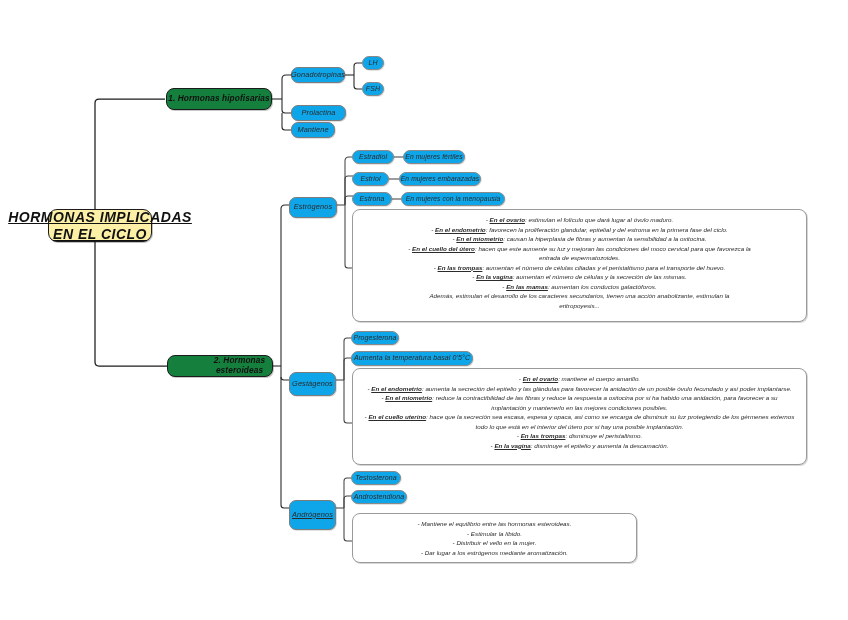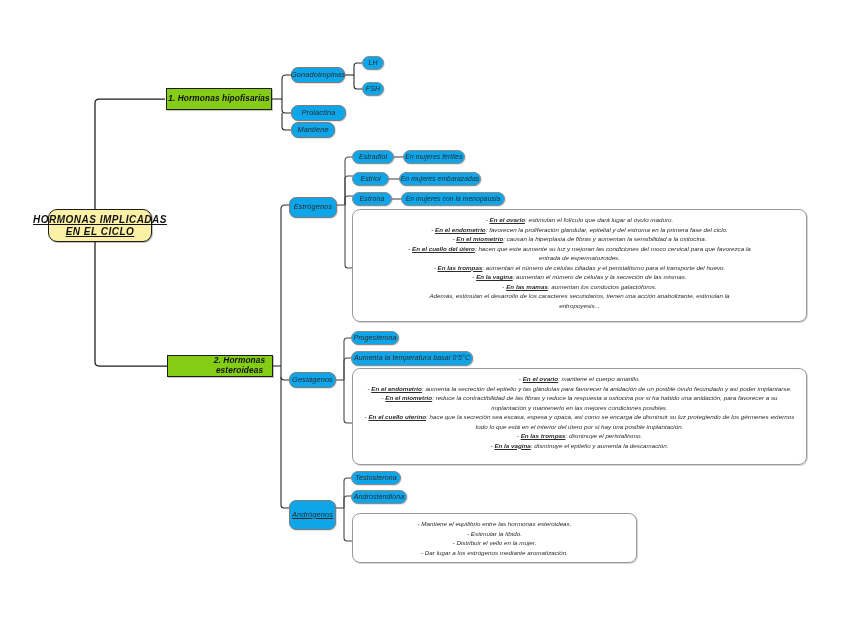--- a/index.html
+++ b/index.html
@@ -36,35 +36,35 @@
     text-align: center;
     line-height: 1.18;
     letter-spacing: 0.1px;
   }
   .root {
     background: #fbf0a6;
     border: 1.6px solid #1c1c1c;
     border-radius: 9px;
     font-weight: bold;
     font-style: italic;
-    font-size: 10px;
+    font-size: 14px;
     color: #111;
     flex-direction: column;
     padding: 4px 6px;
     box-shadow: 1px 1px 0 rgba(0,0,0,0.25);
   }
   .root .rline {
     text-decoration: underline;
     letter-spacing: 0.5px;
     white-space: nowrap;
   }
   .lvl1 {
-    background: #84cc16;
+    background: #15803d;
     border: 1.4px solid #1c1c1c;
-    border-radius: 0;
+    border-radius: 8px;
     font-weight: bold;
     font-size: 8.3px;
     color: #111;
     box-shadow: 1px 1px 0 rgba(0,0,0,0.22);
   }
   .lvl2 {
     font-size: 7.4px;
     border-color: #7d7d7d;
     box-shadow: 0.8px 0.8px 0 rgba(0,0,0,0.16);
   }
@@ -172,21 +172,21 @@
   <div class="node lvl3" style="left:362px; top:56px; width:22px; height:14px;">
     <span>LH</span>
   </div>
   <div class="node lvl3" style="left:362px; top:82px; width:22px; height:14px;">
     <span>FSH</span>
   </div>
 
   <div class="node lvl2" style="left:289px; top:197px; width:48px; height:21px;">
     <span>Estrógenos</span>
   </div>
-  <div class="node lvl2" style="left:289px; top:372px; width:47px; height:16px;text-align:right;">
+  <div class="node lvl2" style="left:289px; top:372px; width:47px; height:24px;text-align:right;">
     <span>Gestágenos</span>
   </div>
   <div class="node lvl2" style="left:289px; top:500px; width:47px; height:30px;text-decoration:underline;">
     <span>Andrógenos</span>
   </div>
 
   <div class="node lvl3" style="left:352px; top:150px; width:42px; height:14px;">
     <span>Estradiol</span>
   </div>
   <div class="node lvl3" style="left:352px; top:172px; width:37px; height:14px;">

